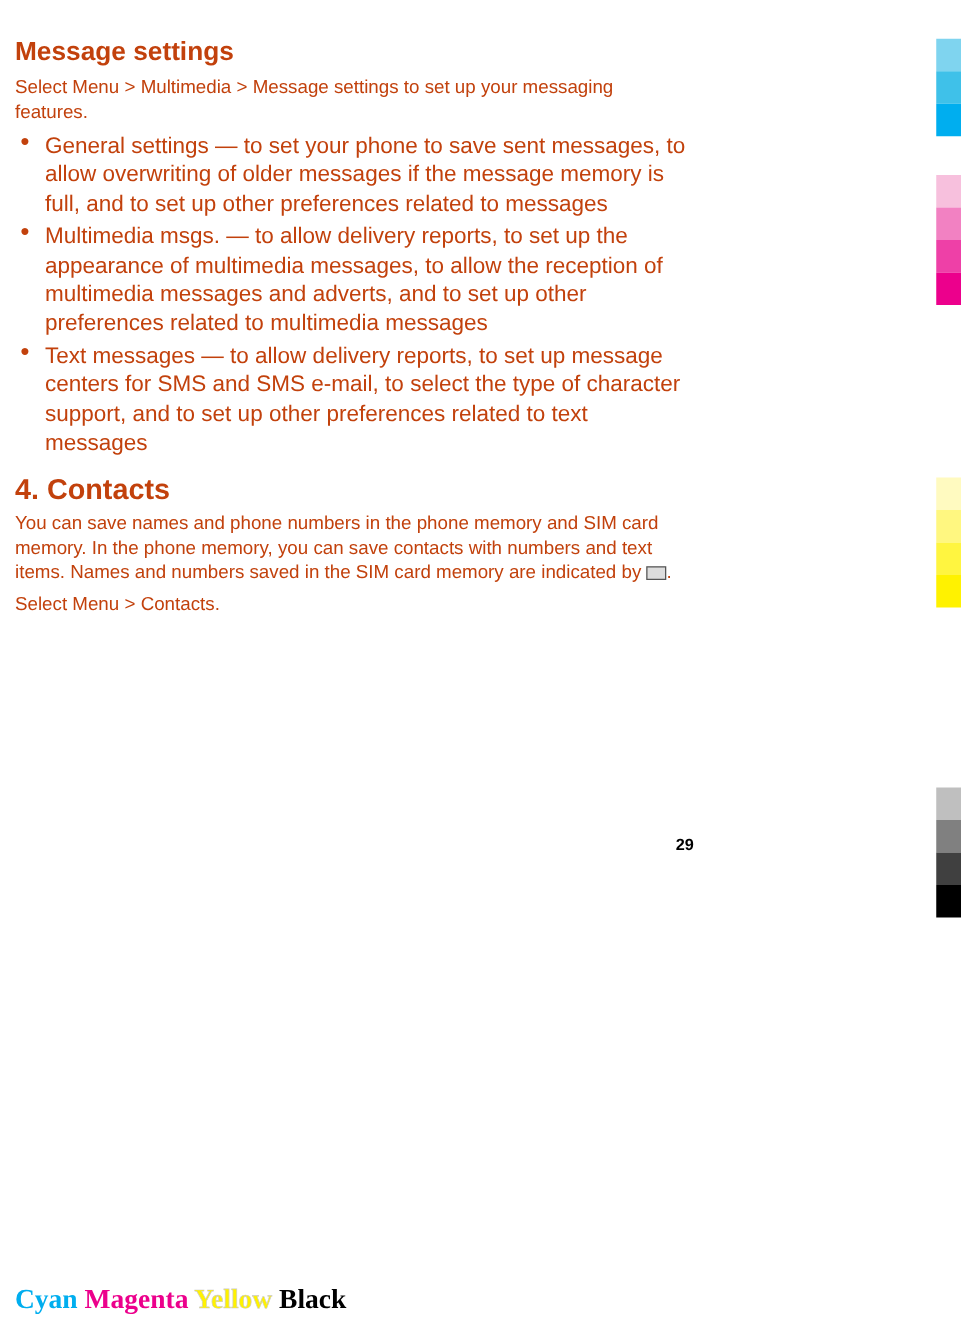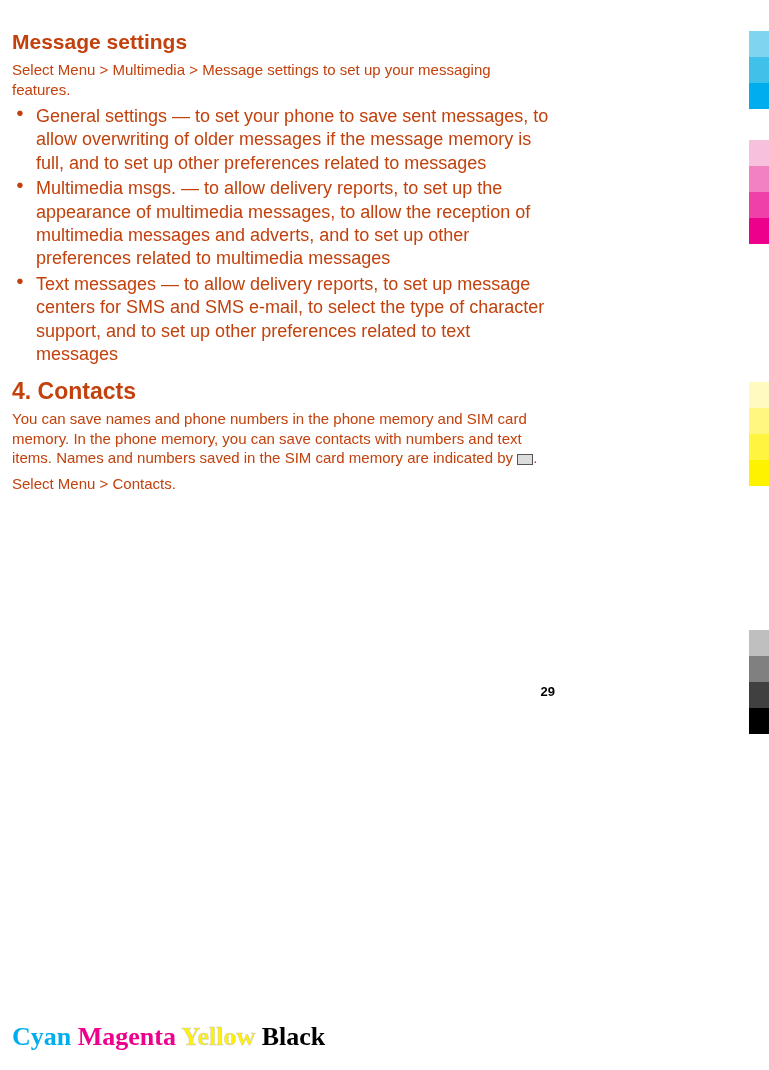--- a/index.html
+++ b/index.html
@@ -61,21 +61,21 @@
       display: inline-block;
       width: 16px;
       height: 11px;
       border: 1px solid #555;
       background: #ddd;
       vertical-align: middle;
       position: relative;
     }
     .page-number {
       position: absolute;
-      top: 684px;
+      top: 668px;
       width: 555px;
       text-align: right;
       font-size: 13px;
       font-weight: bold;
     }
     .color-bars {
       position: absolute;
       right: 0;
       top: 0;
     }
@@ -84,21 +84,21 @@
       height: 26px;
     }
     .cyan-bars { top: 5px; position: absolute; right: 0; }
     .magenta-bars { top: 140px; position: absolute; right: 0; }
     .yellow-bars { top: 382px; position: absolute; right: 0; }
     .black-bars { top: 630px; position: absolute; right: 0; }
     .footer {
       position: absolute;
       bottom: 18px;
       left: 12px;
-      font-size: 26px;
+      font-size: 22px;
       font-weight: bold;
       font-family: Georgia, serif;
     }
     .footer-cyan {
       color: #00aeef;
     }
     .footer-magenta {
       color: #ec008c;
     }
     .footer-yellow {

